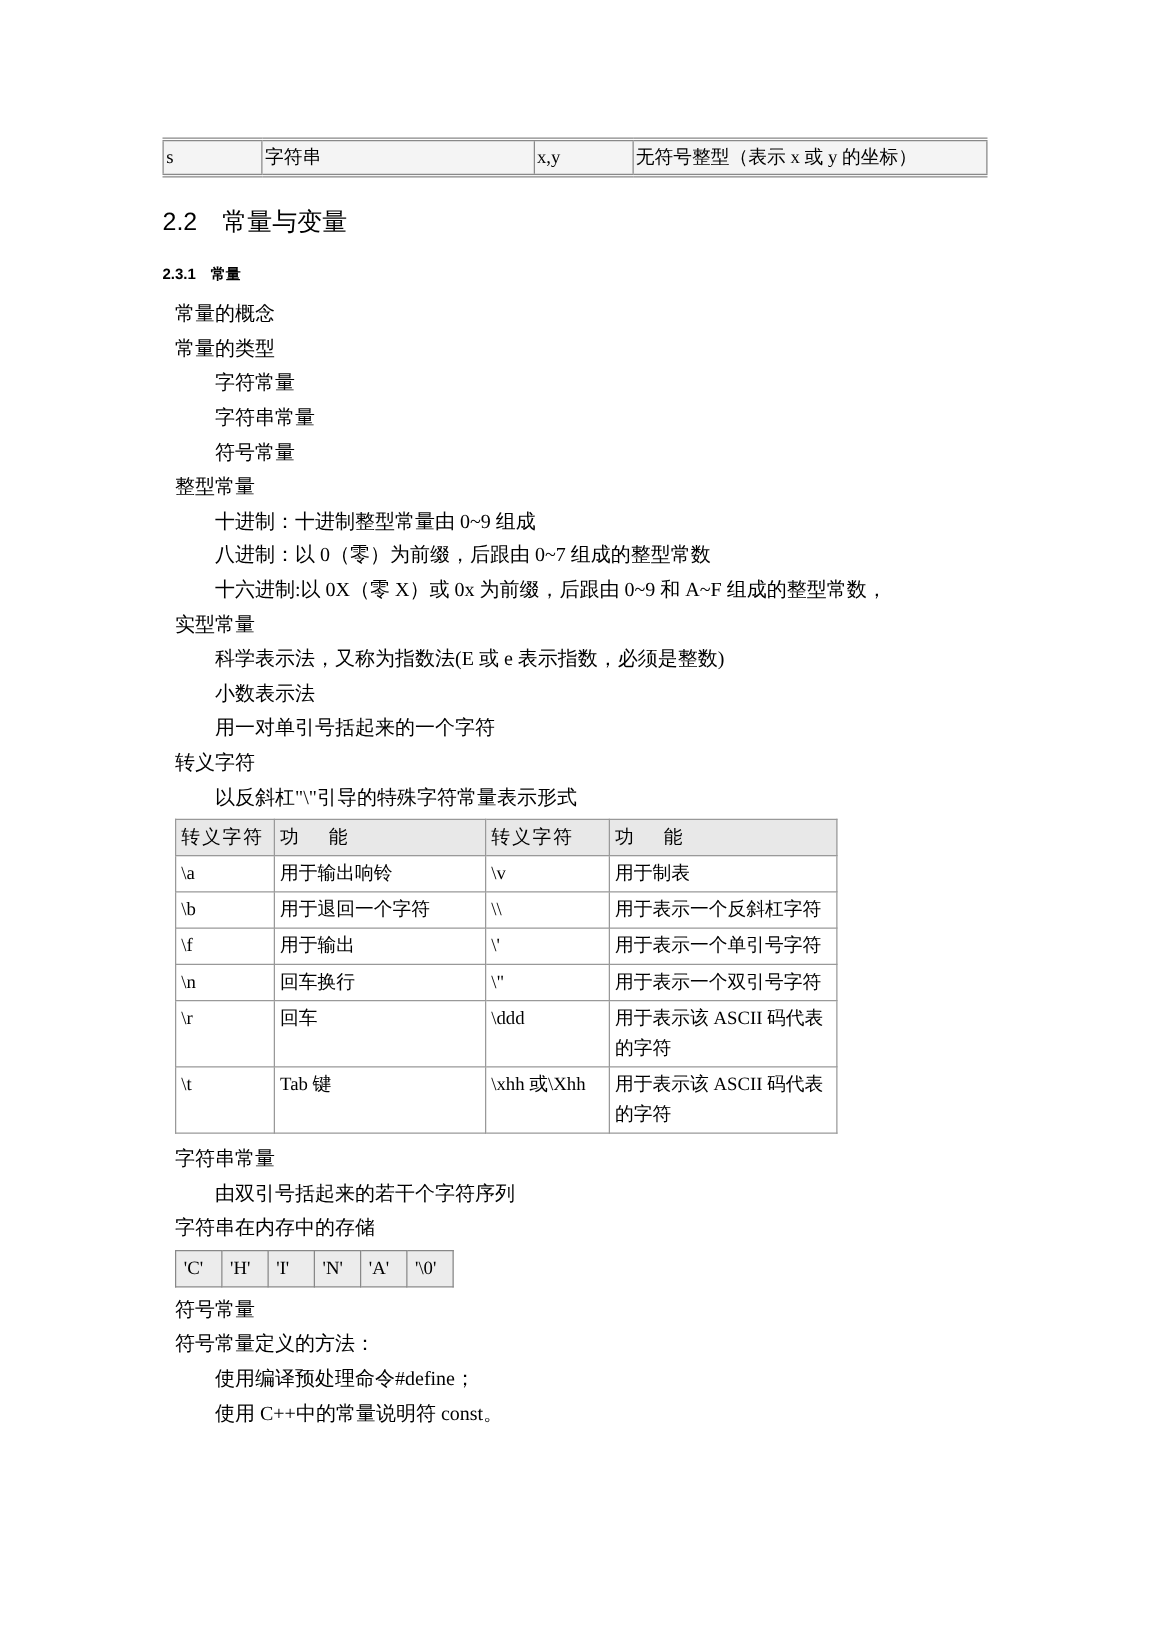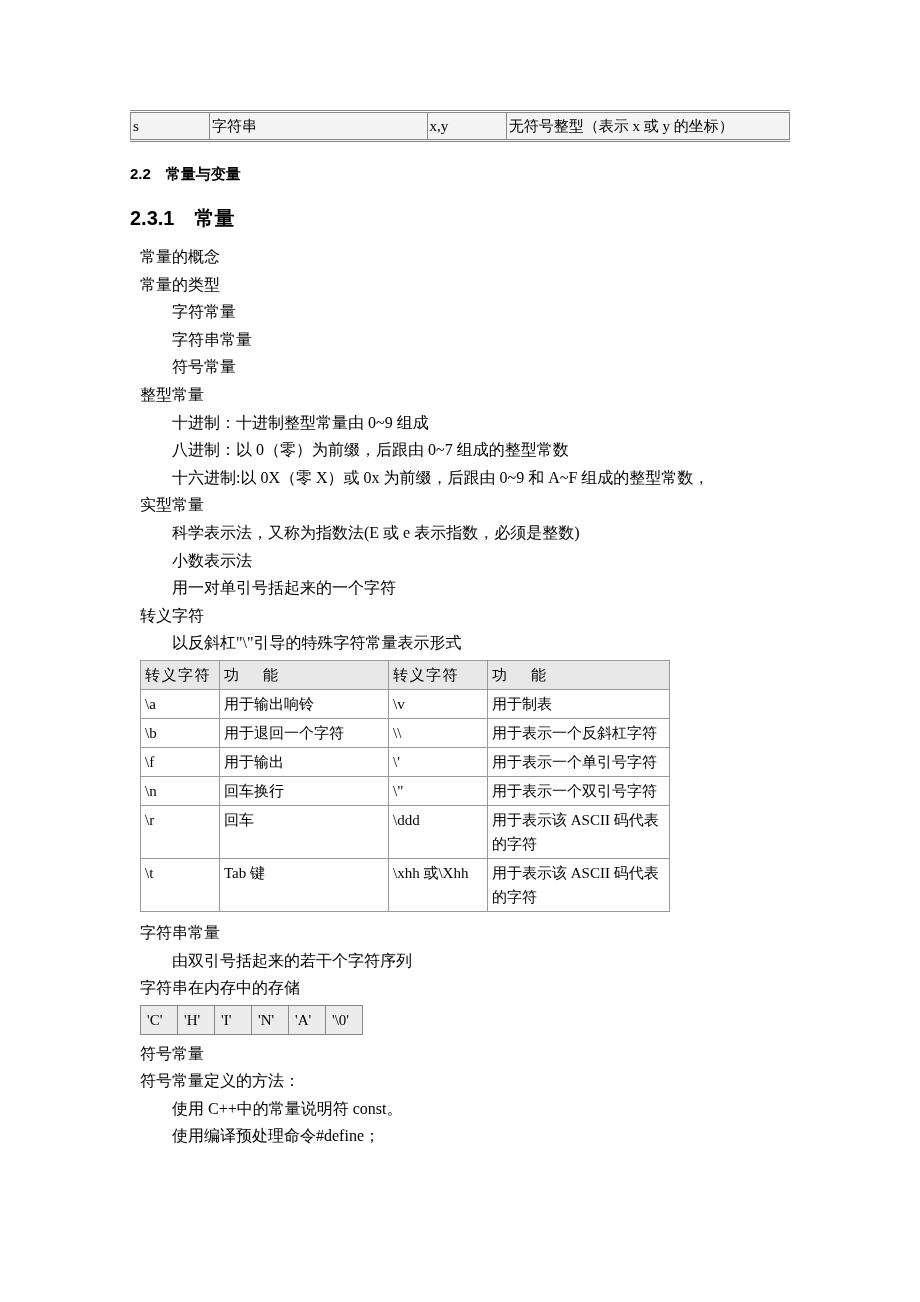--- a/index.html
+++ b/index.html
@@ -26,28 +26,28 @@
     border-top: 3px double #888;
     border-bottom: 3px double #888;
     border-left: 1px solid #888;
     border-right: 1px solid #888;
     padding: 1px 2px;
     font-size: 15px;
     background: #f4f4f4;
   }
   h2.section {
     font-family: "SimHei", "Heiti SC", sans-serif;
-    font-weight: bold;
-    font-size: 15px;
+    font-weight: normal;
+    font-size: 20px;
     margin: 12px 0 10px 0;
   }
   h3.subsection {
     font-family: "SimHei", "Heiti SC", sans-serif;
     font-weight: bold;
-    font-size: 20px;
+    font-size: 12px;
     margin: 16px 0 10px 0;
   }
   .body {
     font-size: 16px;
     margin-left: 10px;
   }
   .body p {
     margin: 2px 0;
   }
   .indent-1 {
@@ -191,17 +191,17 @@
         <td>'I'</td>
         <td>'N'</td>
         <td>'A'</td>
         <td>'\0'</td>
       </tr>
     </tbody>
       </table>
 
     <p class="no-indent">符号常量</p>
     <p class="no-indent">符号常量定义的方法：</p>
+    <p class="indent-1">使用编译预处理命令#define；</p>
     <p class="indent-1">使用 C++中的常量说明符 const。</p>
-    <p class="indent-1">使用编译预处理命令#define；</p>
   </div>
 
 </div>
 
 </body></html>

